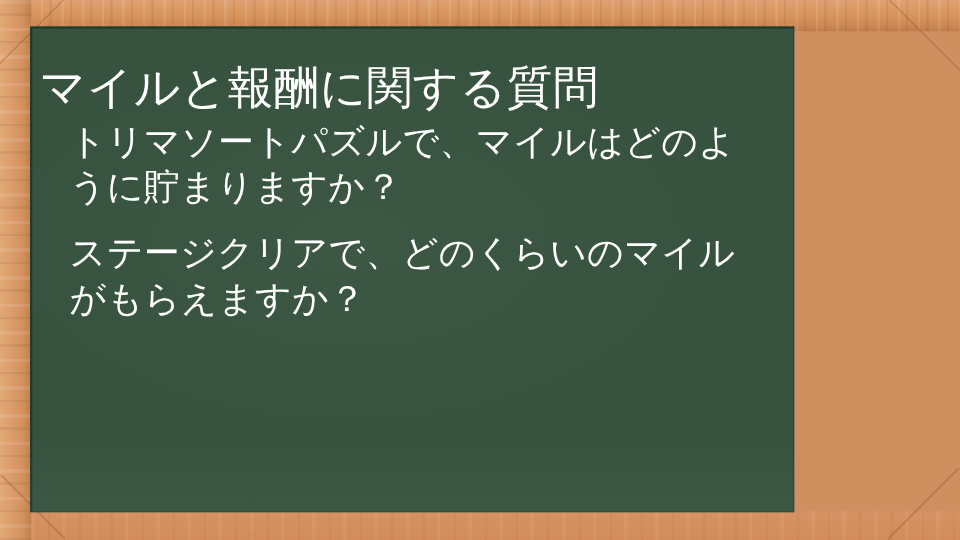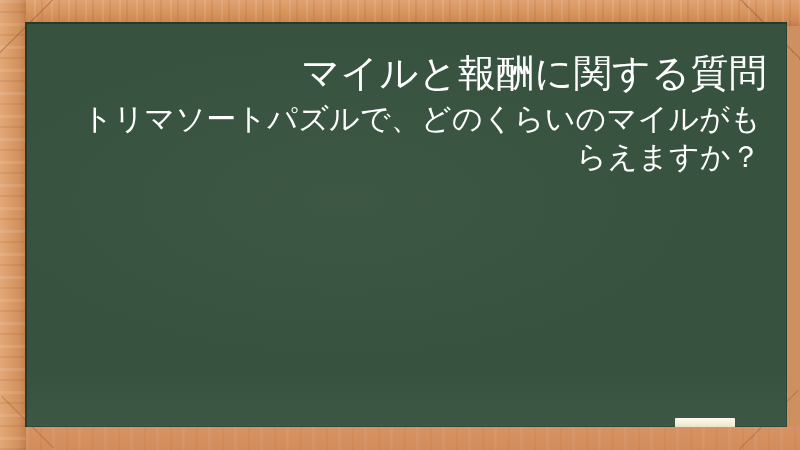--- a/index.html
+++ b/index.html
@@ -84,30 +84,29 @@
   .mitre-bl { left: 0; bottom: 0;
     background: linear-gradient(-135deg, rgba(0,0,0,0) 0 48%, rgba(140,78,38,0.28) 48% 50%, rgba(0,0,0,0) 50% 100%); }
   .mitre-br { right: 0; bottom: 0; width: 60px; height: 60px;
     background: linear-gradient(135deg, rgba(0,0,0,0) 0 48%, rgba(140,78,38,0.28) 48% 50%, rgba(0,0,0,0) 50% 100%); }
 
   
   #board {
     position: absolute;
     left: 25px;
     top: 22px;
-    width: 762px;   
+    width: 637px;   
     height: 405px;  
     background:
       radial-gradient(ellipse 70% 60% at 42% 44%, rgba(255,255,255,0.030) 0%, rgba(255,255,255,0.0) 70%),
       #37523f;
     box-shadow:
       inset 2px 2px 0 rgba(20,40,26,0.55),
       inset -1px -1px 0 rgba(20,40,26,0.35);
     overflow: hidden;
-    text-align: right;
   }
   
   #board::after {
     content: "";
     position: absolute;
     left: 0; right: 0; bottom: 0; height: 60px;
     background: linear-gradient(180deg, rgba(255,255,255,0.0) 0%, rgba(225,235,225,0.035) 100%);
     pointer-events: none;
   }
 
@@ -175,21 +174,22 @@
   <div class="mitre mitre-tr"></div>
   <div class="mitre mitre-bl"></div>
   <div class="mitre mitre-br"></div>
 
   <div id="board">
     <div id="board-inner">
 
       <h1 id="slide-title">マイルと報酬に関する質問</h1>
 
       <ul id="question-list">
-        <li class="question-item">トリマソートパズルで、どのくらいのマイルがもらえますか？</li>
+        <li class="question-item">トリマソートパズルで、マイルはどのように貯まりますか？</li>
+        <li class="question-item">ステージクリアで、どのくらいのマイルがもらえますか？</li>
       </ul>
 
       <div id="chalk-piece"></div>
 
     </div>
   </div>
 
 </div>
 
 </body></html>

